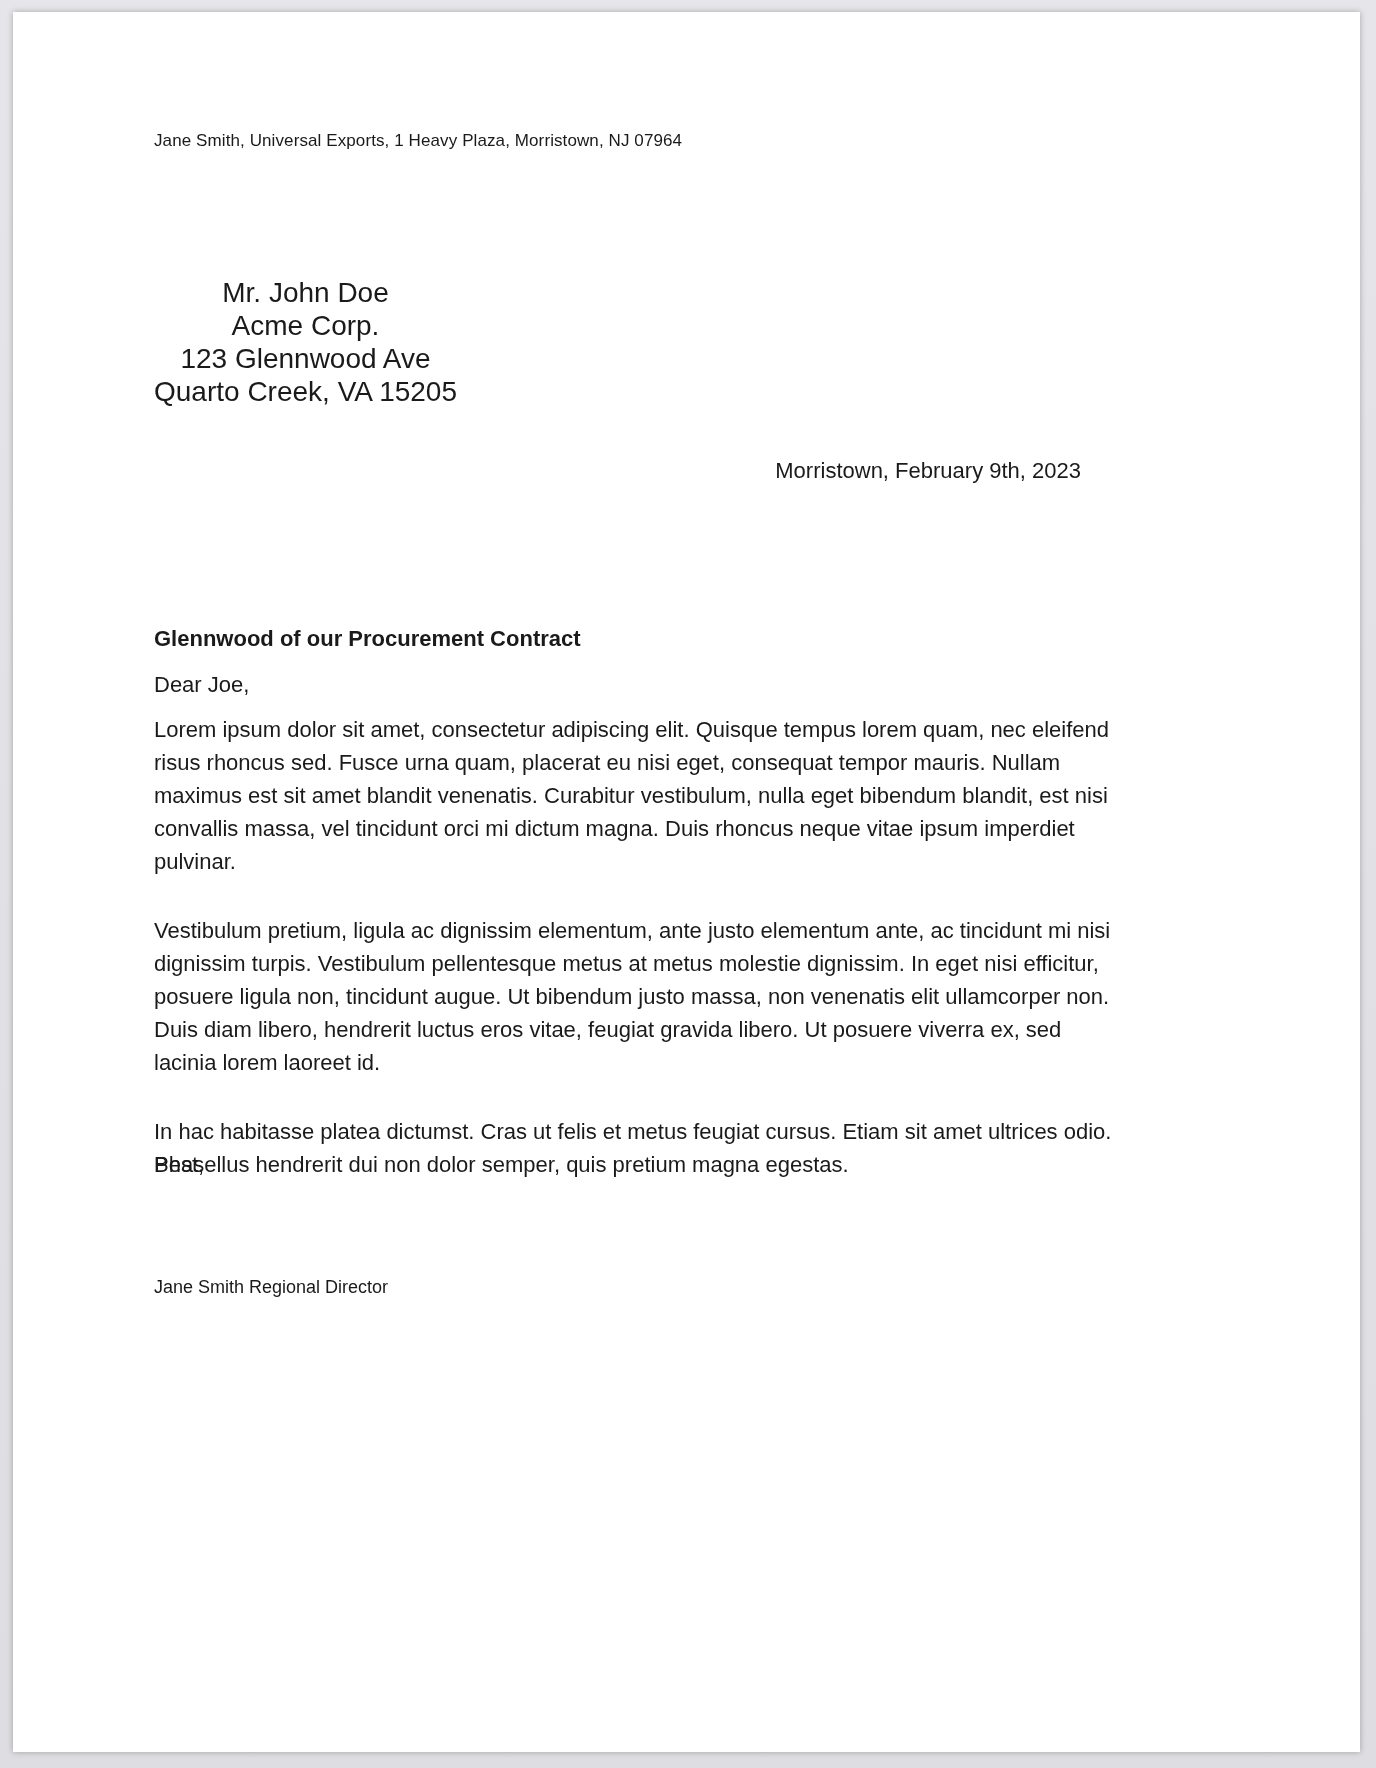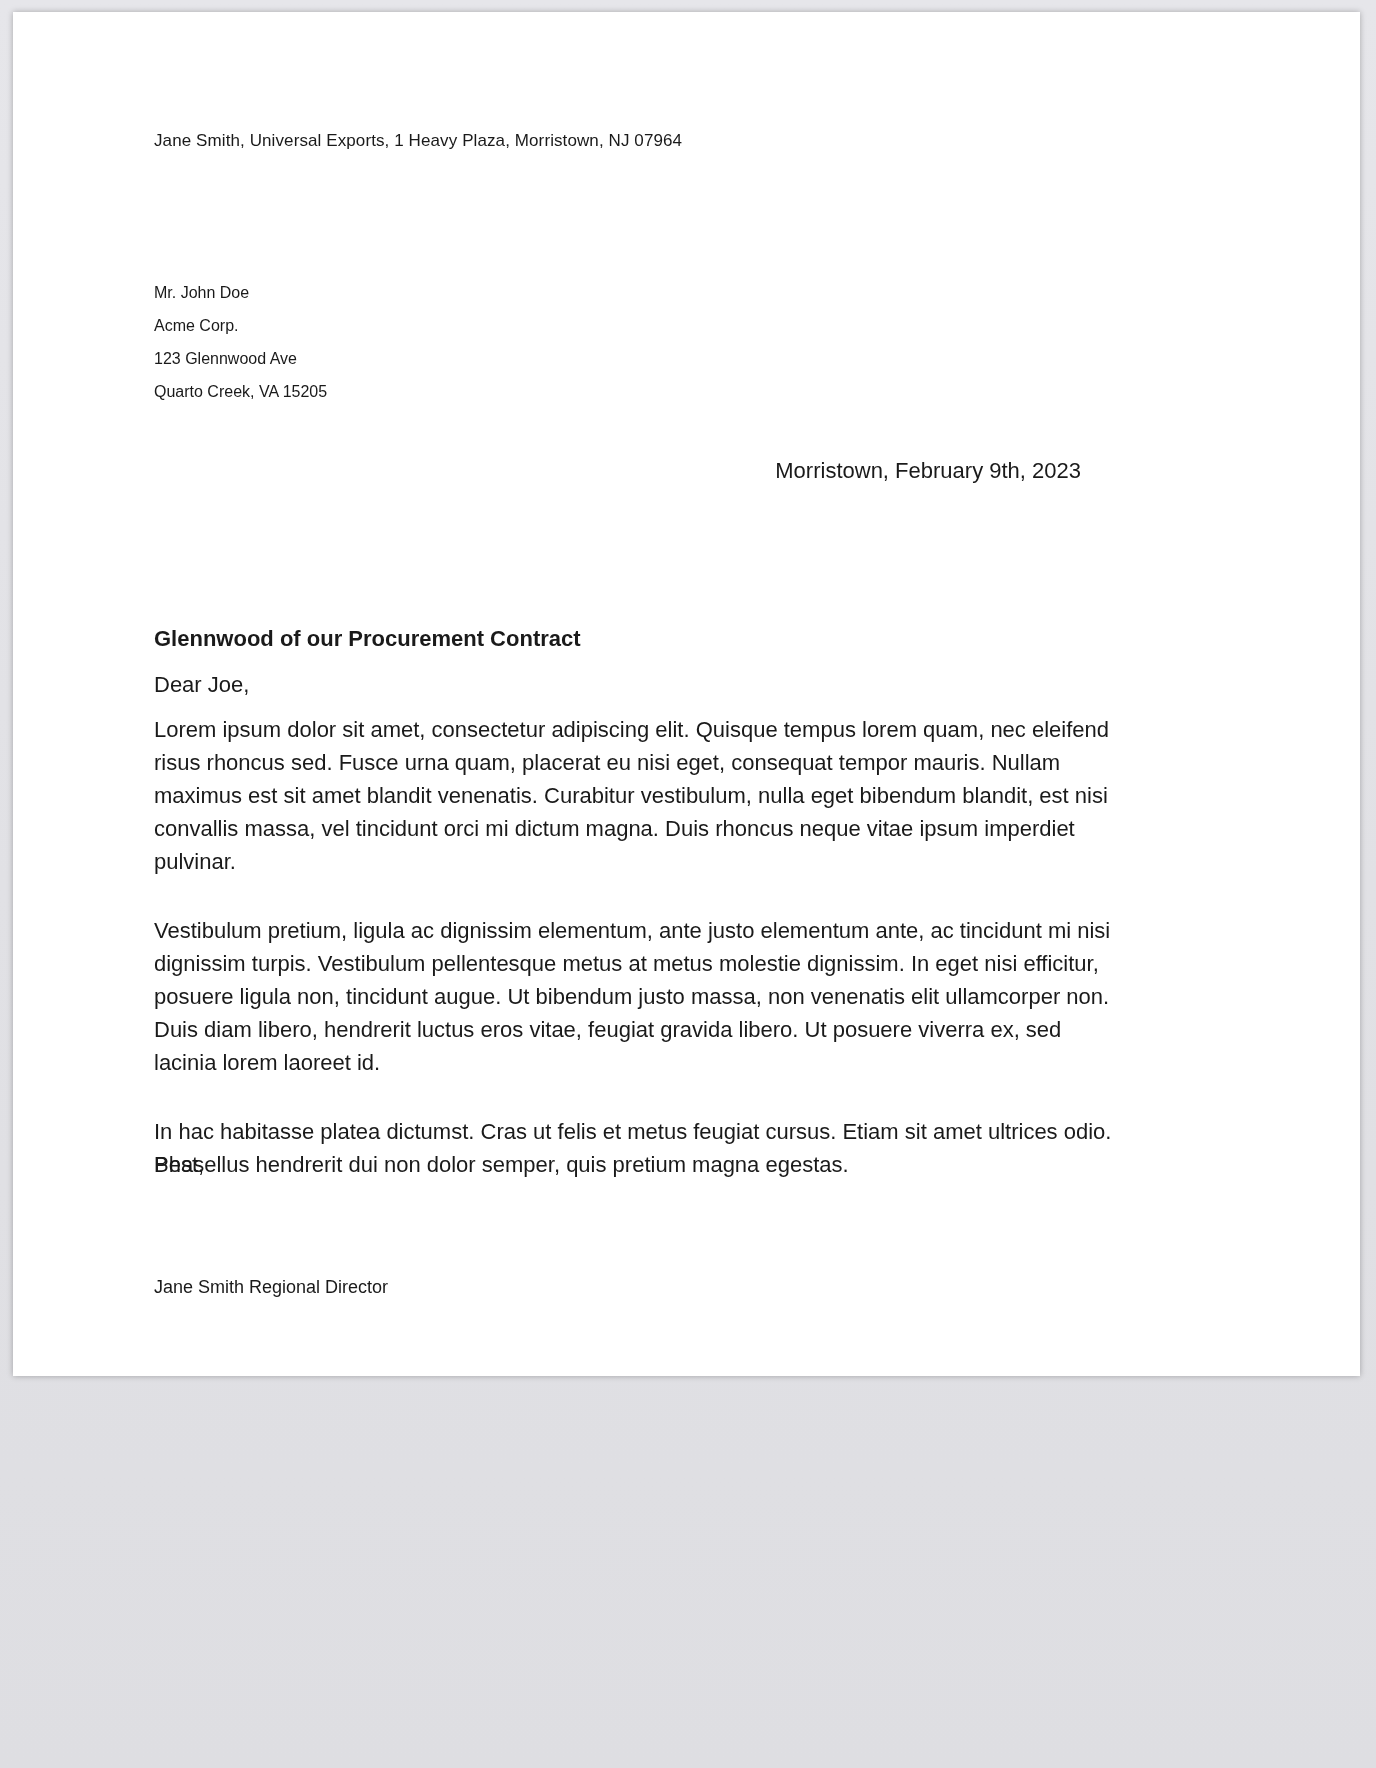--- a/index.html
+++ b/index.html
@@ -16,39 +16,40 @@
     width: 1376px;
     height: 1768px;
     background: linear-gradient(180deg, #e6e6ea 0%, #e1e1e5 50%, #dedee2 100%);
     overflow: hidden;
   }
   .page {
     position: absolute;
     left: 13px;
     top: 12px;
     width: 1347px;
-    height: 1364px;
+    height: 1740px;
     background: #ffffff;
     box-shadow: 0 0 6px rgba(0,0,0,0.28);
     color: #1a1a1a;
   }
   .abs { position: absolute; }
   .sender-line {
     left: 141px;
     top: 116px;
     font-size: 17px;
     line-height: 26px;
     letter-spacing: 0.1px;
     color: #1a1a1a;
   }
   .recipient-block {
     left: 141px;
     top: 264px;
-    font-size: 16px;
+    font-size: 28px;
     line-height: 33px;
+    text-align: center;
   }
   .date-block {
     left: 141px;
     top: 442px;
     width: 1046px;
     text-align: right;
     padding-right: 119px;
     box-sizing: border-box;
     font-size: 22px;
     line-height: 33px;

